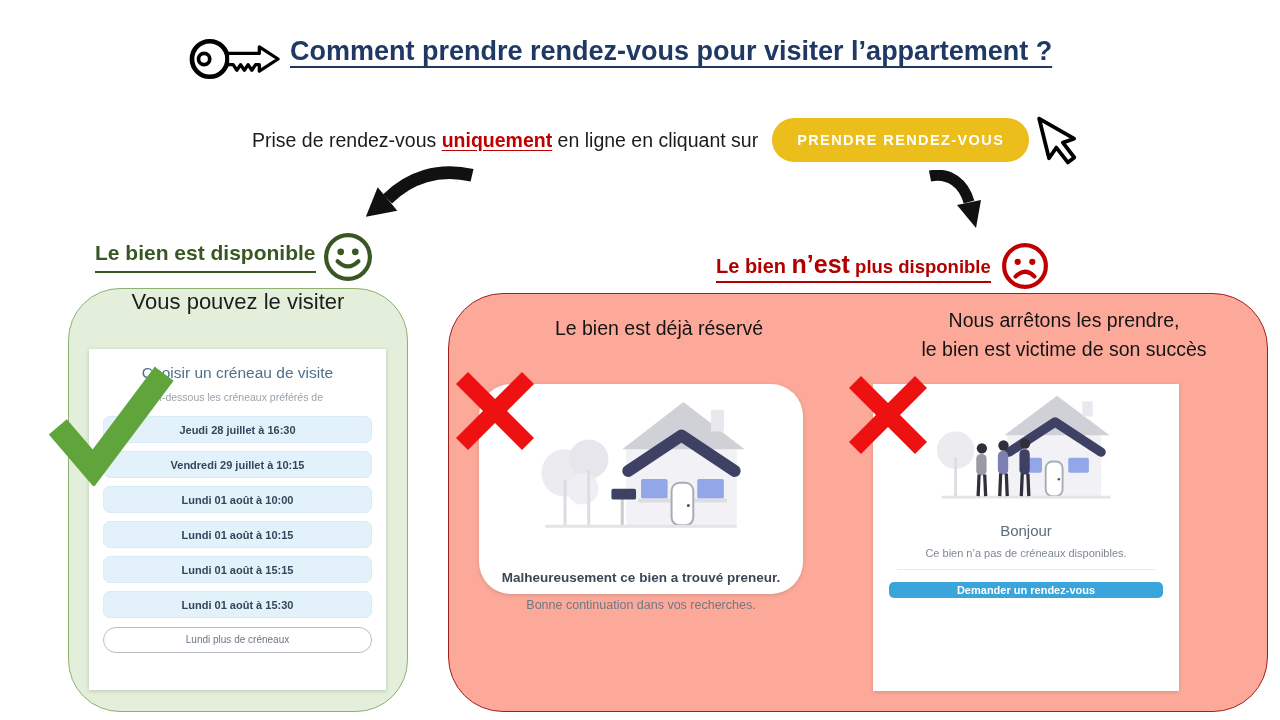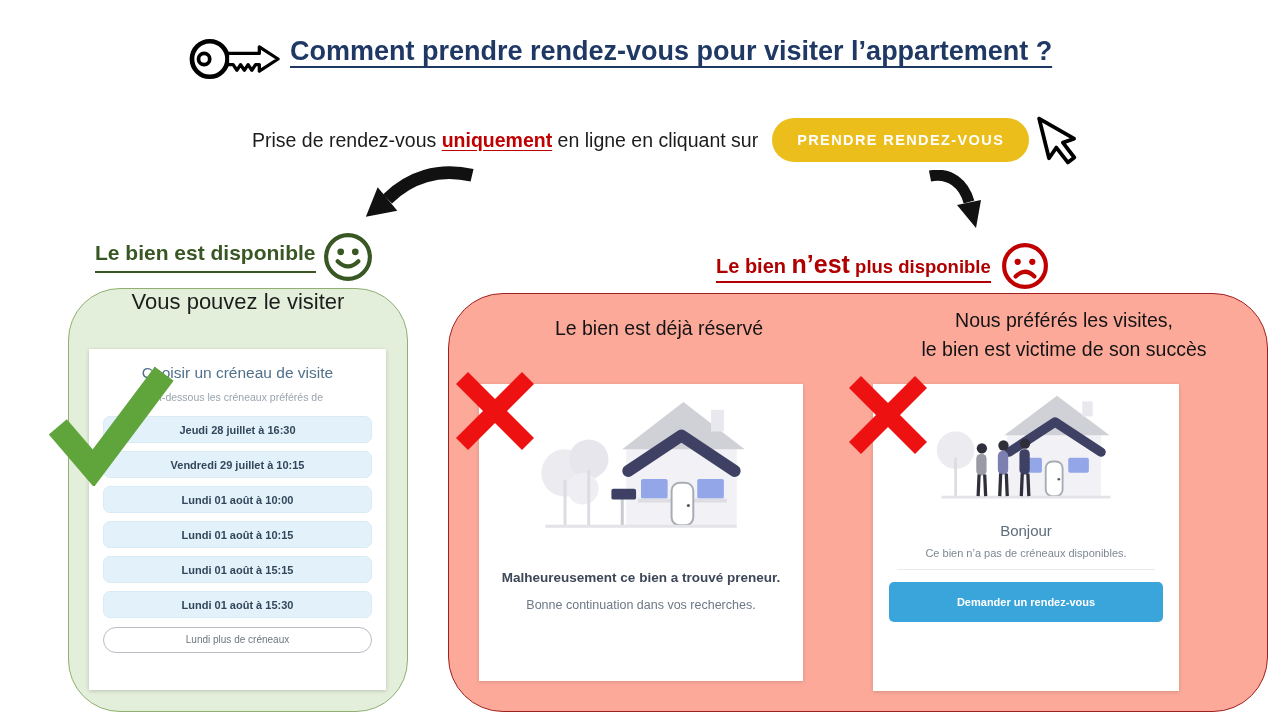--- a/index.html
+++ b/index.html
@@ -43,29 +43,29 @@
     border-radius:13px; text-align:center; font-size:10px; color:#6F7680; cursor:pointer;
     font-family:"Liberation Sans", sans-serif; width:269px; }
 
   
   .red-box { left:448px; top:293px; width:820px; height:419px; background:#FCA99A;
     border:1px solid #A02020; border-radius:55px; }
   .col-head { position:absolute; text-align:center; font-size:19.5px; color:#141414; line-height:1.5; }
   .reserved-head { left:55px; top:20px; width:310px; }
   .stopped-head { left:415px; top:12px; width:400px; }
   .white-card { position:absolute; background:#fff; box-shadow:0 1px 4px rgba(0,0,0,.15); text-align:center; }
-  .reserved-card { left:30px; top:90px; width:324px; height:297px; }
+  .reserved-card { left:30px; top:90px; width:324px; height:210px;border-radius:32px; }
   .stopped-card { left:424px; top:90px; width:306px; height:307px; }
   .msg-bold { margin-top:22px; font-size:13.5px; font-weight:700; color:#3D4757; }
   .msg-gray { margin-top:13px; font-size:12.5px; color:#6C7885; }
   .bonjour { margin-top:4px; font-size:15px; color:#5E6D7C; }
   .bonjour-sub { margin-top:8px; font-size:11px; color:#7E8894; }
   .divider { width:84%; border-top:1px solid #E8EAED; margin:10px auto 8px; }
   .bonjour-body { margin:0 13px; font-size:10.5px; color:#55616E; line-height:1.55; }
-  .blue-btn { margin:12px auto 0; display:block; width:274px; height:40px; background:#39A5DB; border:none;
+  .blue-btn { margin:12px auto 0; display:block; width:274px; height:16px; background:#39A5DB; border:none;
     border-radius:5px; color:#fff; font-weight:700; font-size:11px; cursor:pointer;
     font-family:"Liberation Sans", sans-serif; }
 </style>
 </head>
 <body>
 
 <svg class="abs" style="left:188px; top:30px;" width="94" height="58" viewBox="0 0 100 62">
   <circle cx="23" cy="31" r="19" fill="#fff" stroke="#000" stroke-width="5"></circle>
   <circle cx="17" cy="31" r="6" fill="#fff" stroke="#000" stroke-width="4"></circle>
   <path d="M42,25 L76,25 L76,18 L96,31 L76,44 L76,37 L72,37 L68,43 L64,37 L60,43 L56,37 L52,43 L48,37 L42,37 Z" fill="#fff" stroke="#000" stroke-width="3.5" stroke-linejoin="round"></path>
@@ -125,21 +125,21 @@
     <circle cx="23" cy="23" r="20" fill="none" stroke="#C00000" stroke-width="4"></circle>
     <circle cx="16" cy="19" r="3" fill="#C00000"></circle>
     <circle cx="30" cy="19" r="3" fill="#C00000"></circle>
     <path d="M14,33 Q23,24 32,33" fill="none" stroke="#C00000" stroke-width="4" stroke-linecap="round"></path>
   </svg>
 </div>
 
 <div class="abs red-box">
   <div class="col-head reserved-head">Le bien est déjà réservé</div>
   <div class="col-head stopped-head">
-    <div>Nous préférés les visites,</div>
+    <div>Nous arrêtons les prendre,</div>
     <div>le bien est victime de son succès</div>
   </div>
 
   <div class="white-card reserved-card">
     <svg width="232" height="148" viewBox="0 0 230 150" style="margin-top:12px;">
       <circle cx="38" cy="78" r="24" fill="#EBEBF0"></circle>
       <circle cx="62" cy="64" r="20" fill="#E6E6EC"></circle>
       <circle cx="56" cy="94" r="16" fill="#EFEFF3"></circle>
       <line x1="38" y1="132" x2="38" y2="85" stroke="#DCDCE2" stroke-width="3"></line>
       <line x1="62" y1="132" x2="62" y2="75" stroke="#DCDCE2" stroke-width="3"></line>

